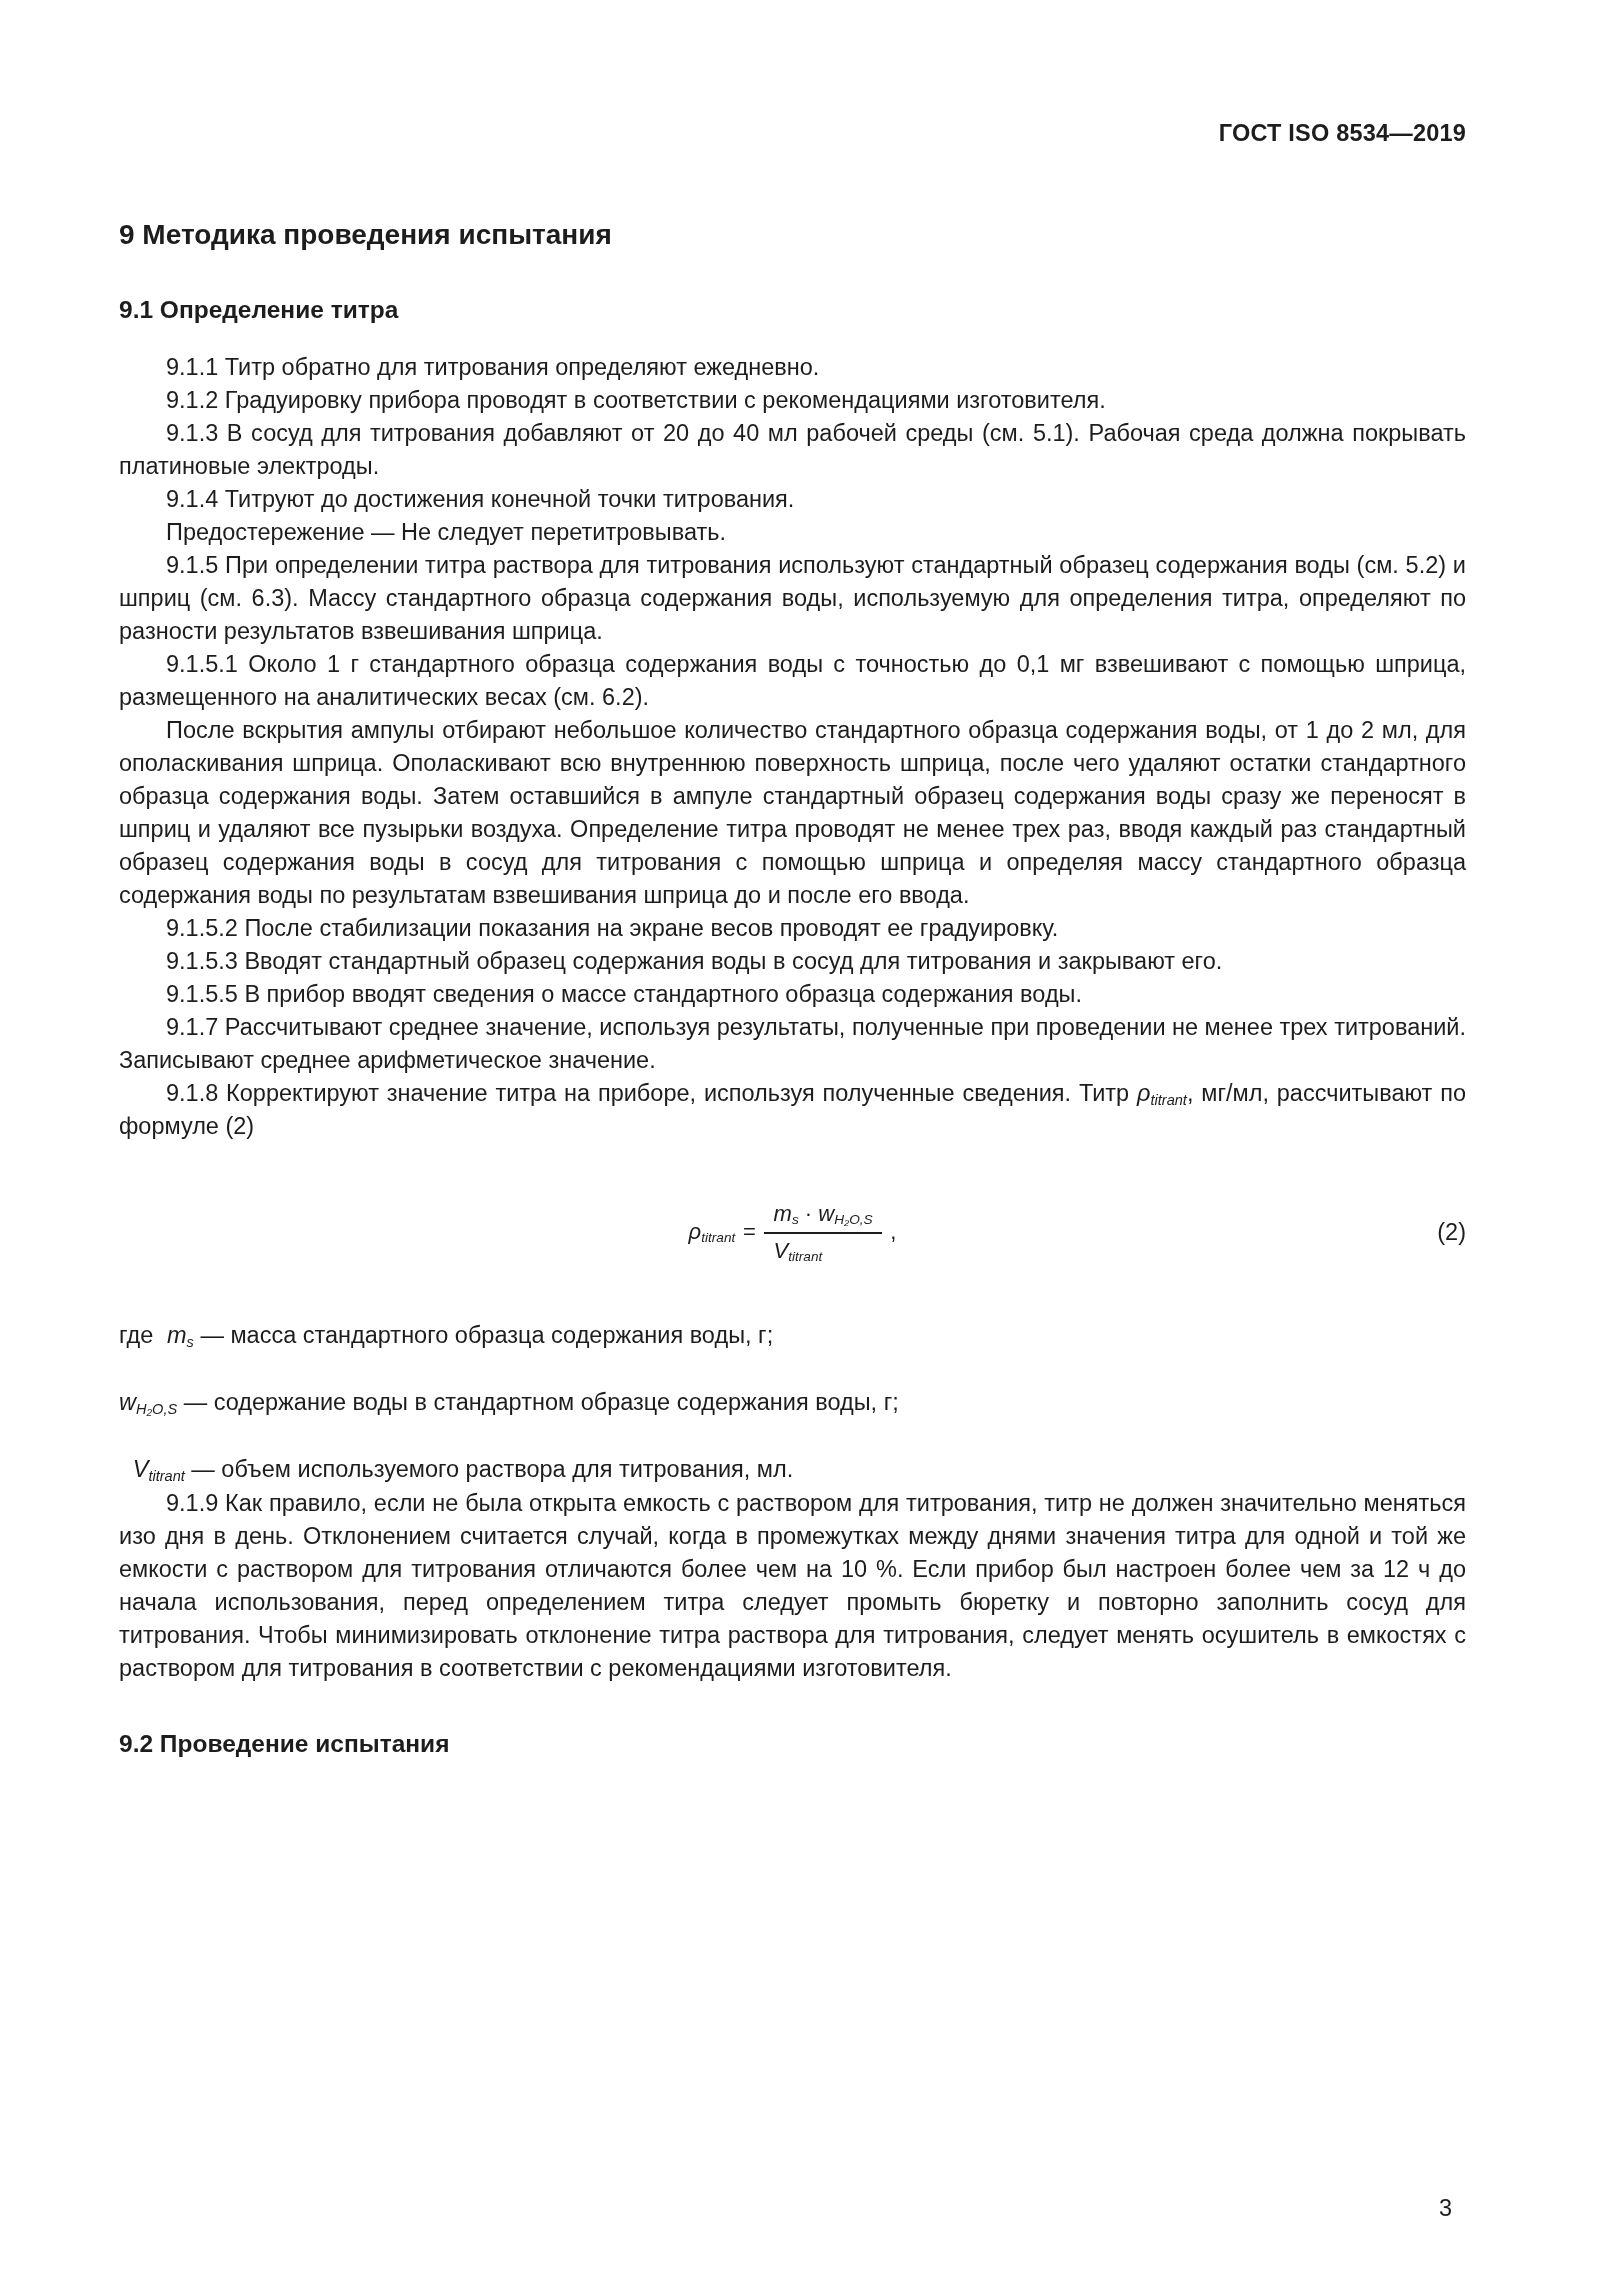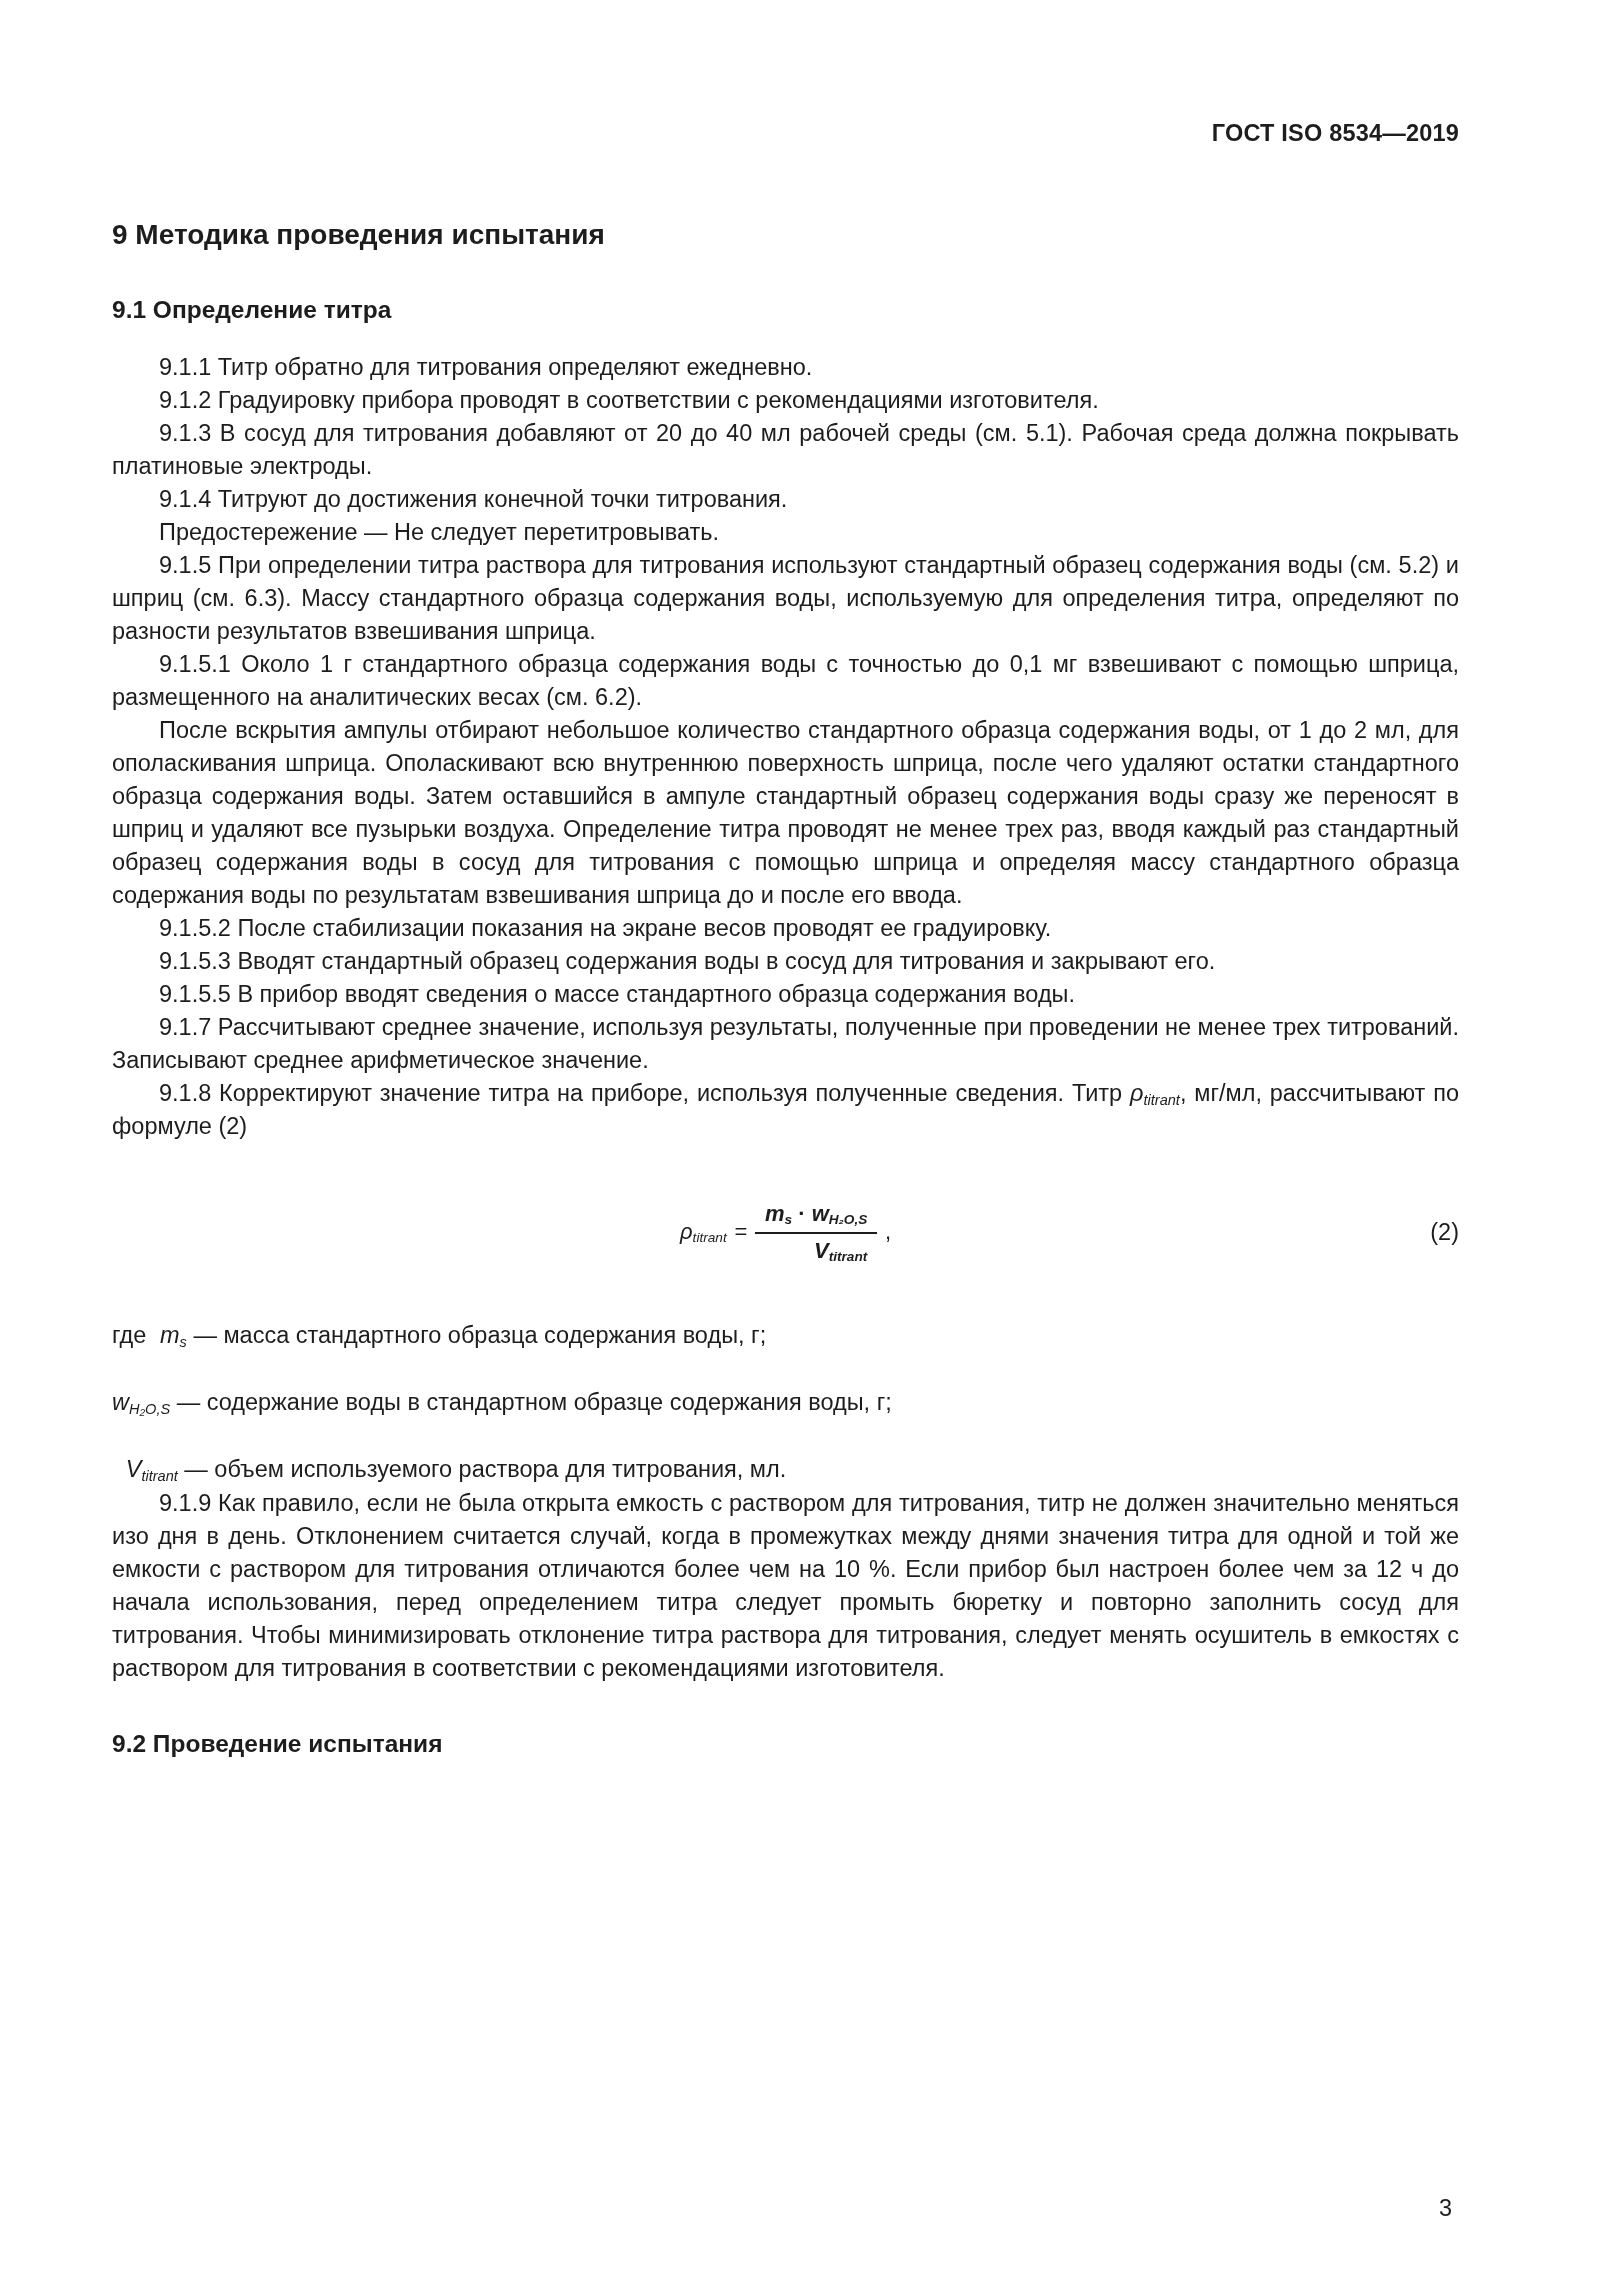--- a/index.html
+++ b/index.html
@@ -7,21 +7,21 @@
   body { font-family:"Liberation Sans", sans-serif; color:#1d1d1d; }
   .page {
     position:relative;
     width:1621px; height:2293px;
     background:#ffffff;
     overflow:hidden;
     margin:0 auto;
   }
   .content {
     position:absolute;
-    left:112px; top:120px;
+    left:119px; top:120px;
     width:1347px;
   }
   .doc-header {
     text-align:right;
     font-weight:bold;
     font-size:23.5px;
     letter-spacing:0.2px;
   }
   h1.section-title {
     font-size:28px;
@@ -58,22 +58,21 @@
     justify-content:center;
     align-items:center;
     font-size:22px;
     gap:7.8px;
     height:108px;
   }
   .formula .var { font-style:italic; }
   .frac {
     display:inline-flex;
     flex-direction:column;
-    align-items:flex-end;
-    font-weight:bold;
+    align-items:flex-start;
   }
   .frac .num {
     padding:0 9.8px 4.9px;
     border-bottom:2px solid #1d1d1d;
   }
   .frac .den { padding:3.9px 9.8px 0; }
   .formula-number {
     position:absolute;
     right:0; top:50%;
     transform:translateY(-50%);

